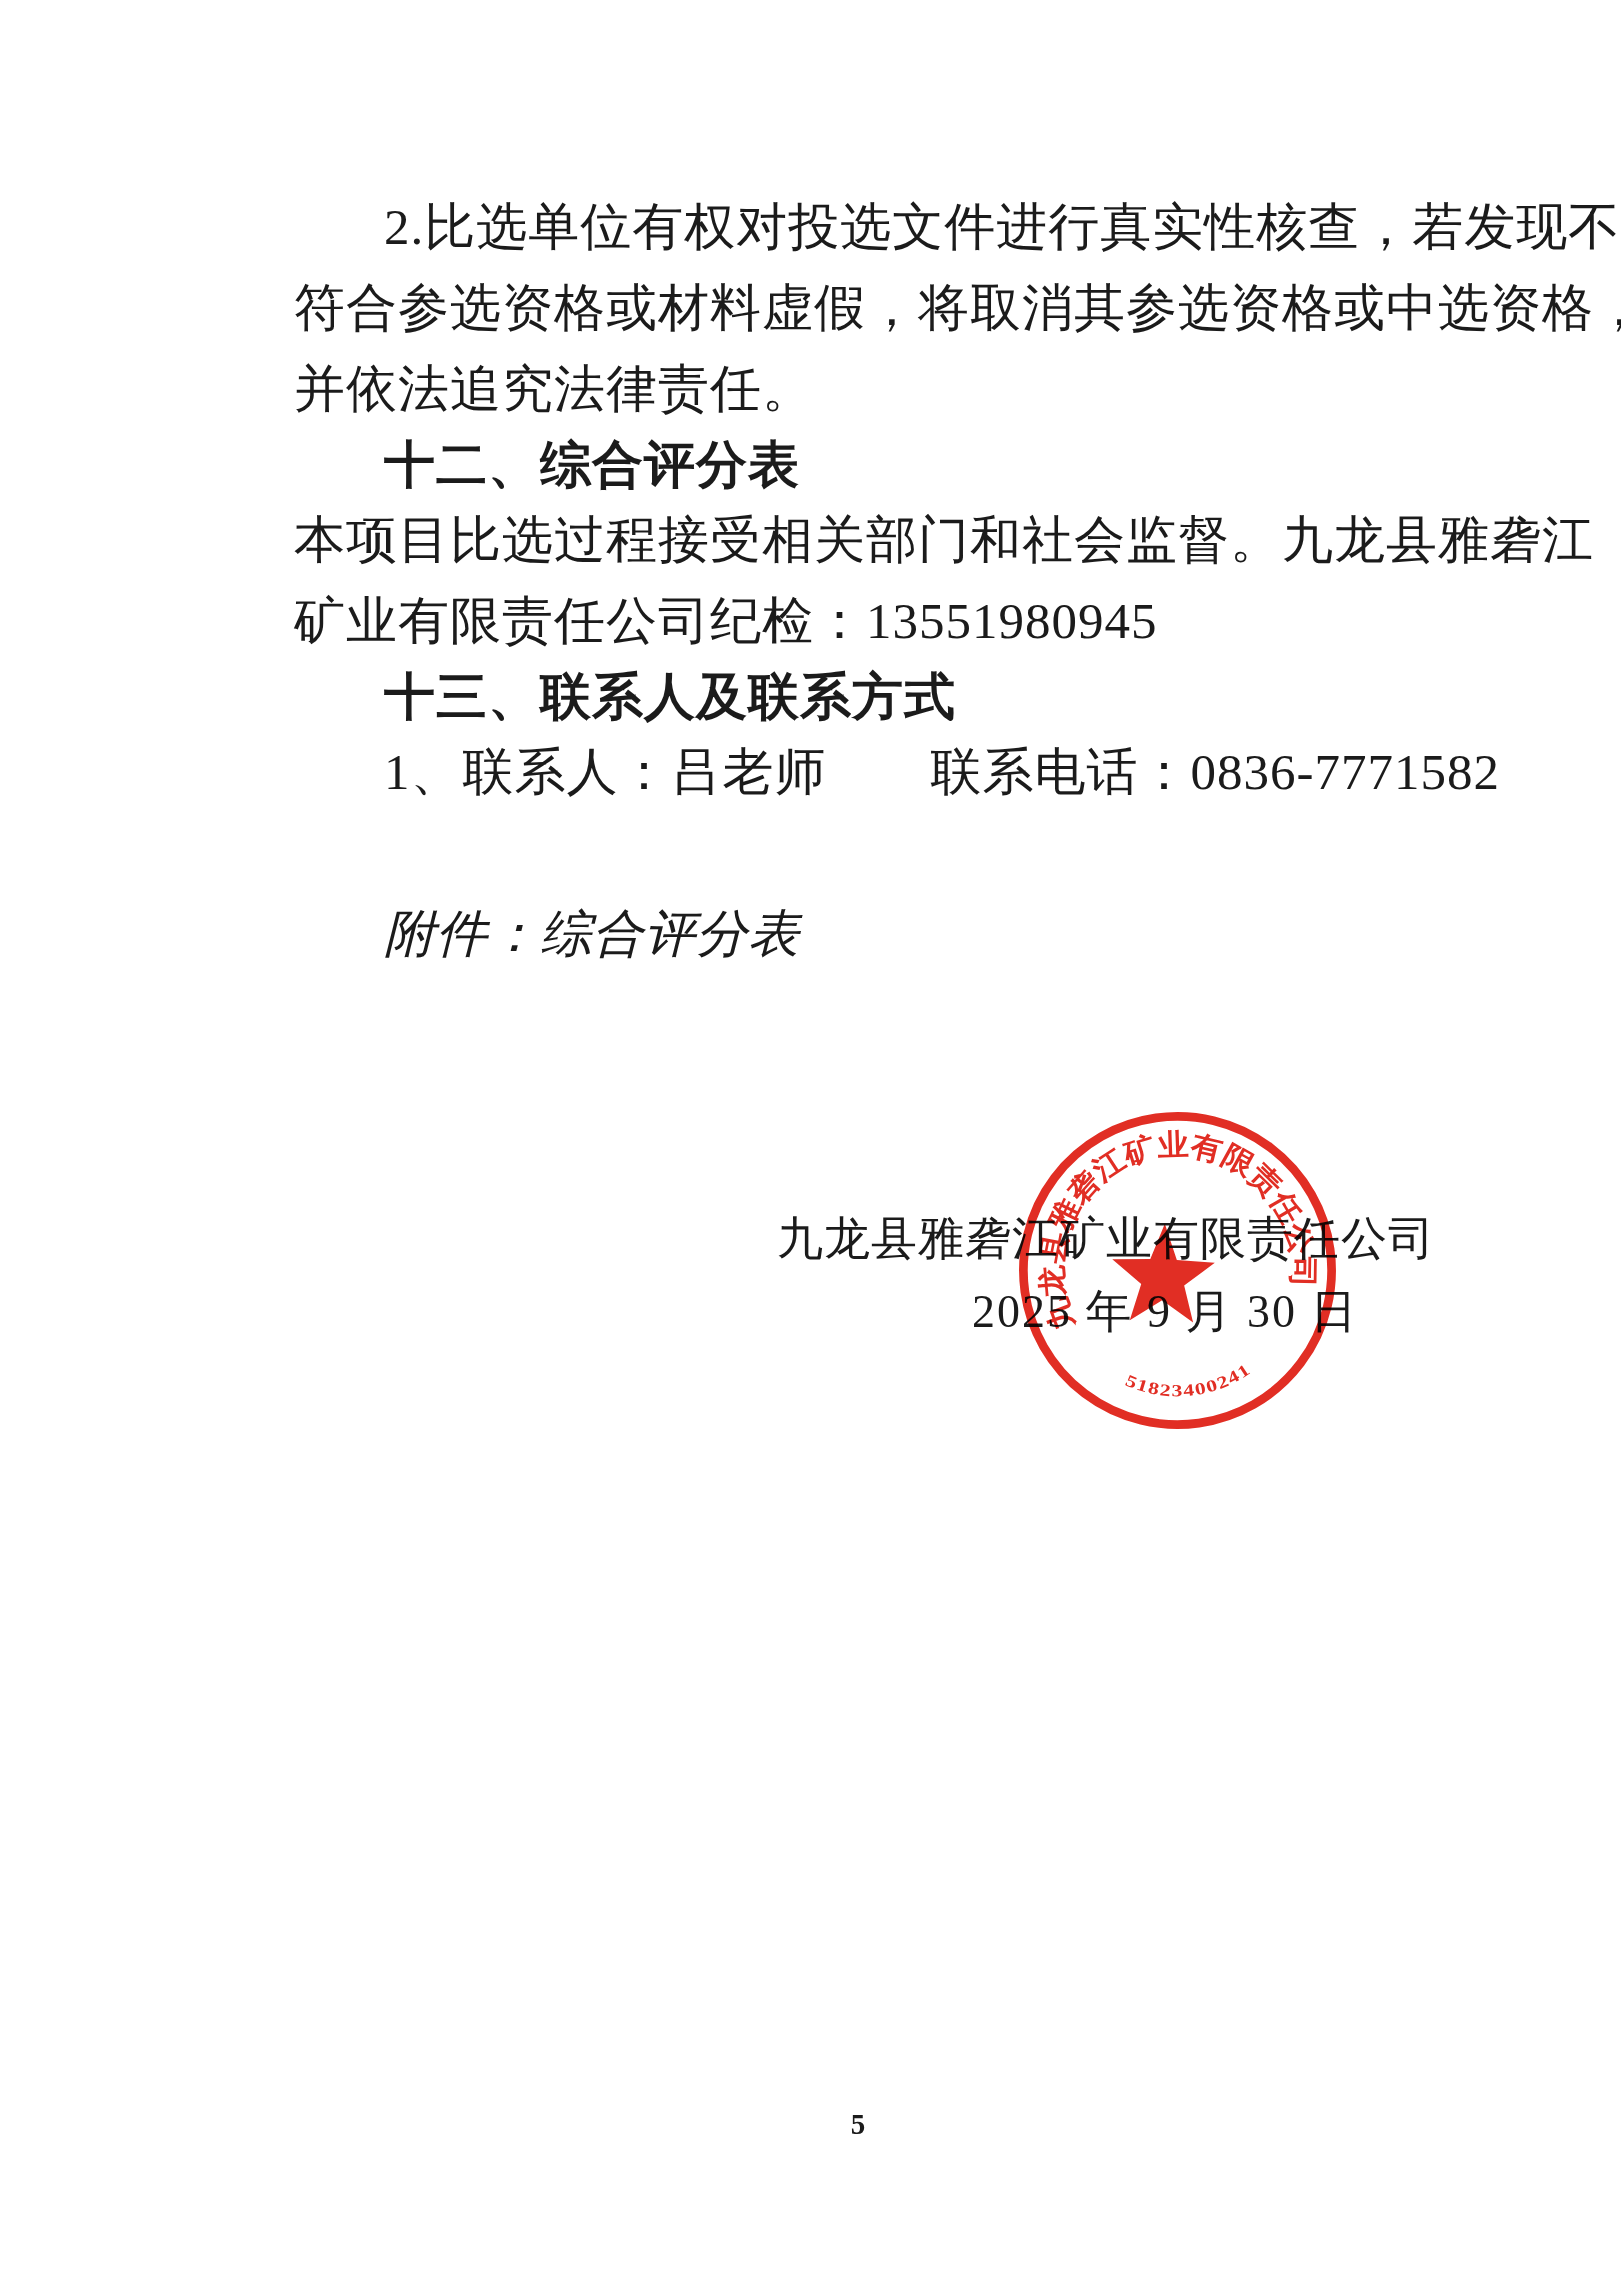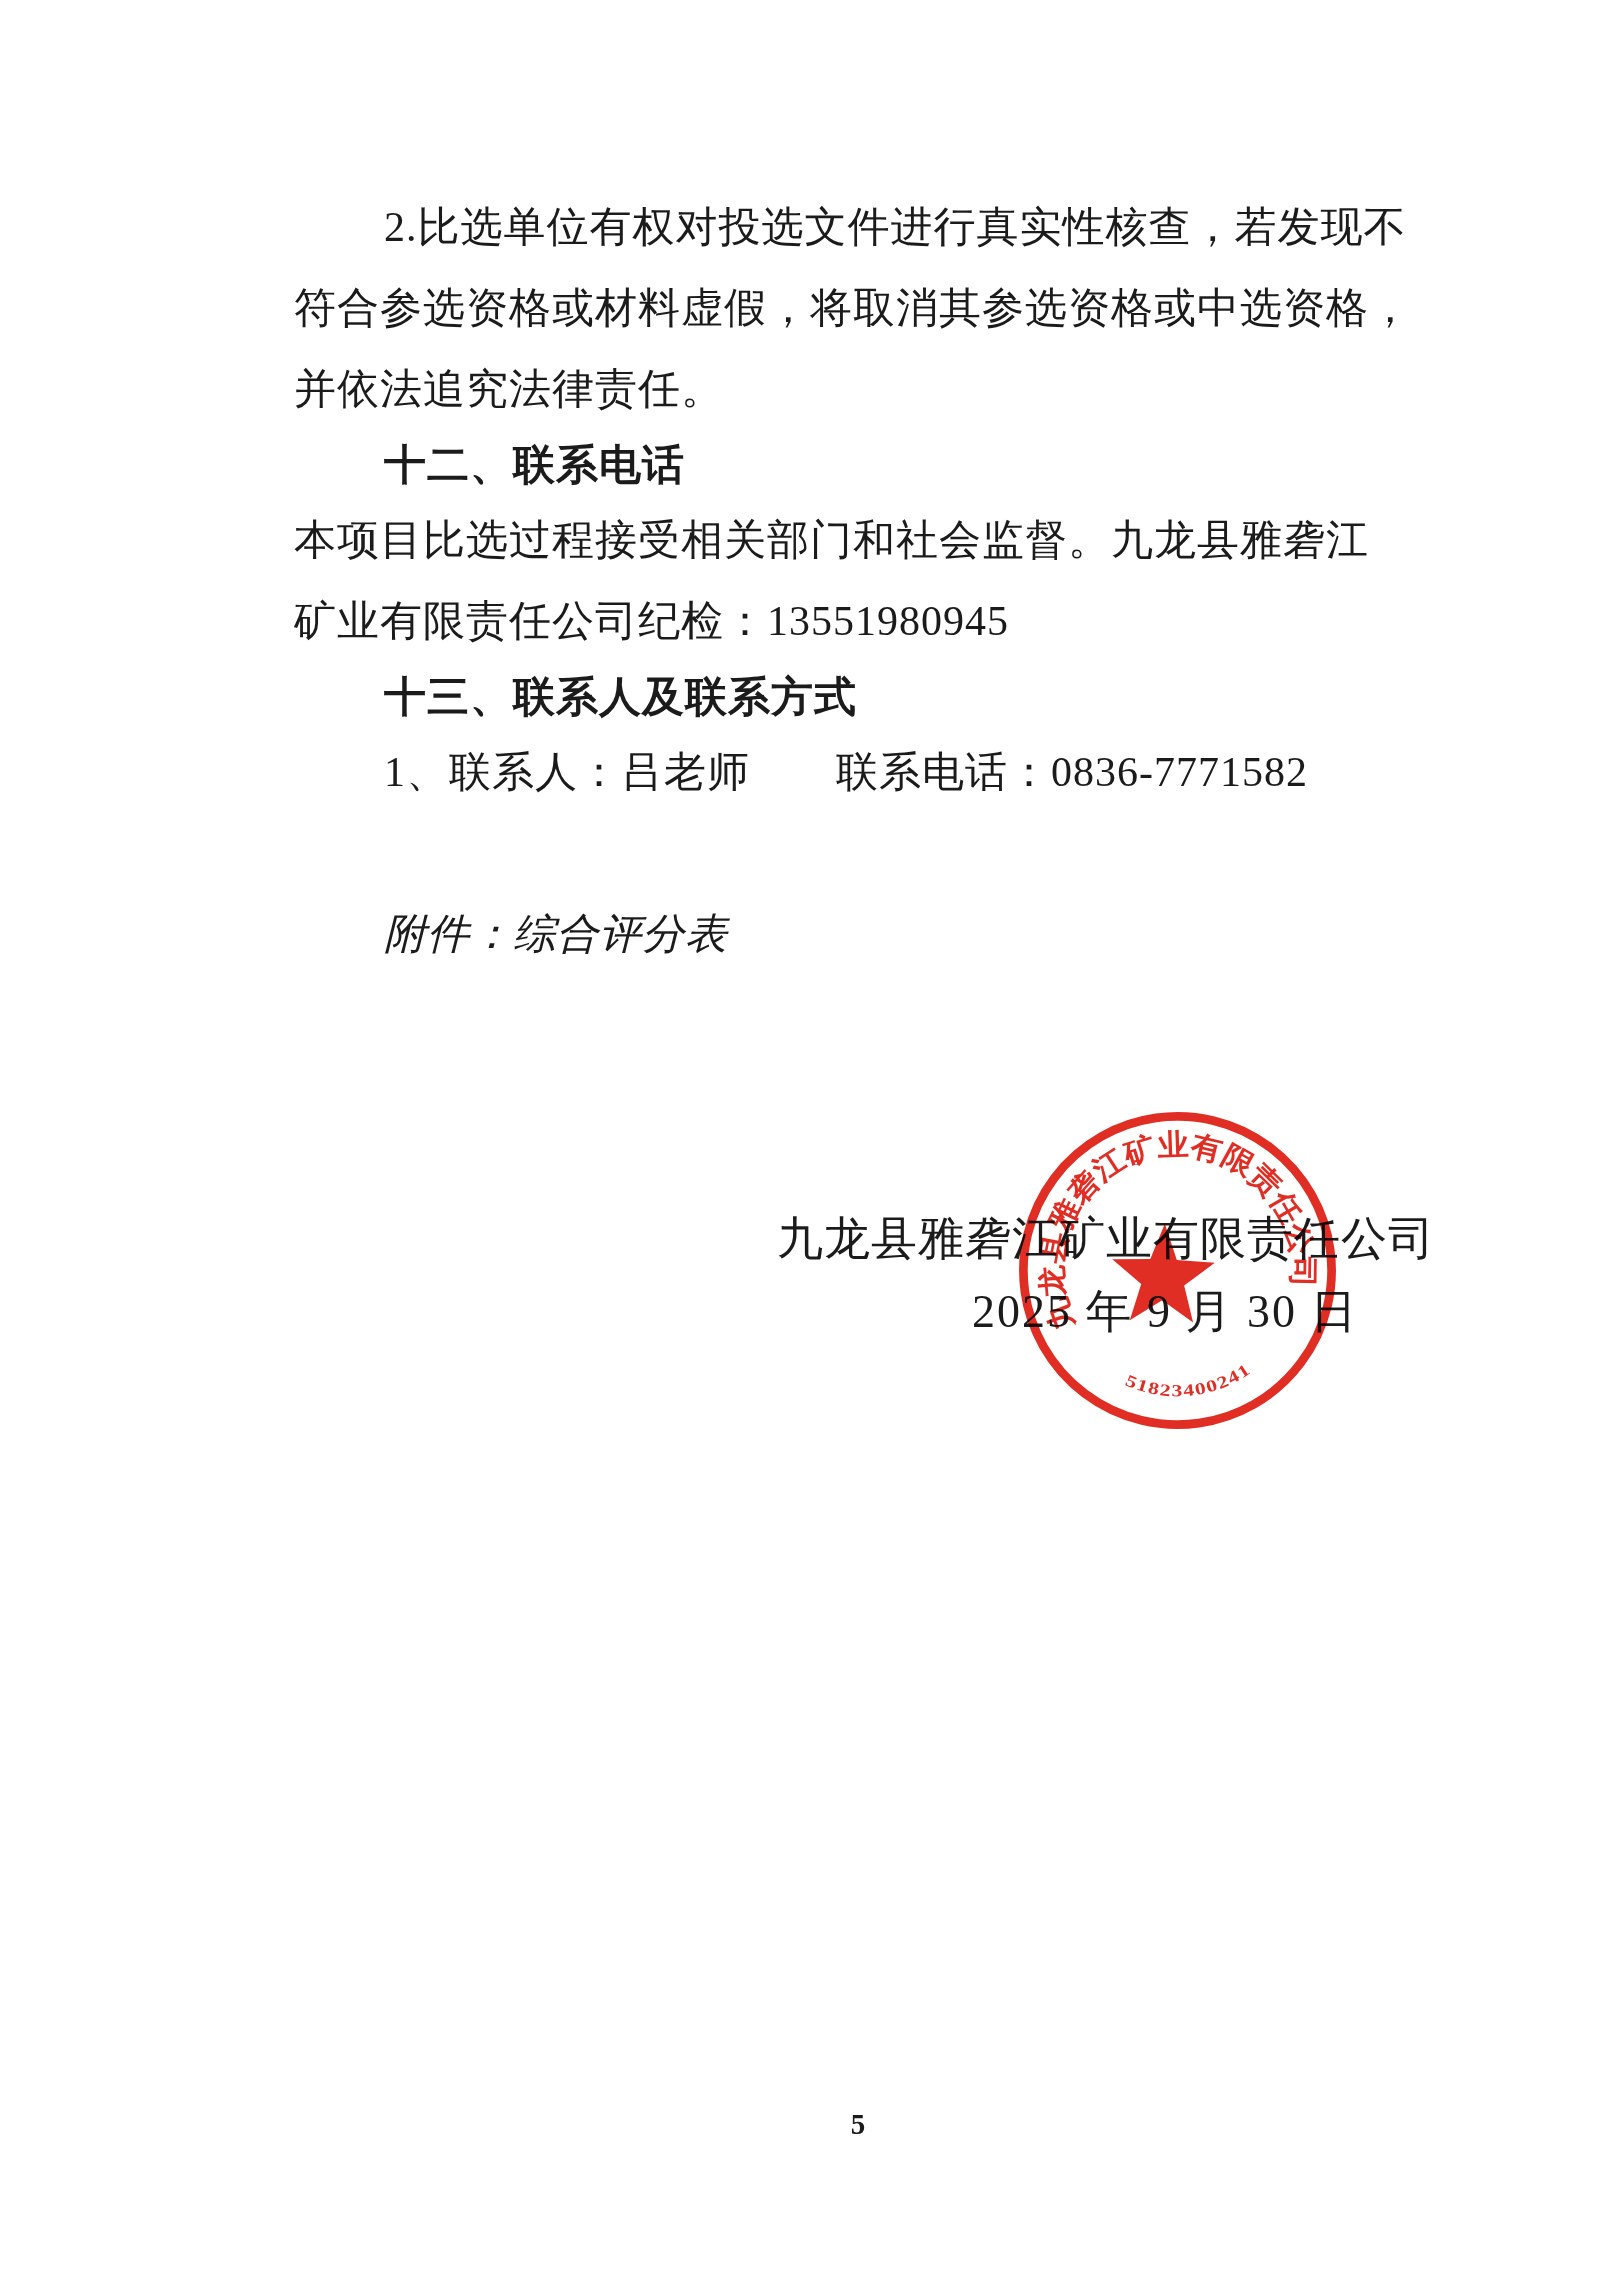--- a/index.html
+++ b/index.html
@@ -20,21 +20,21 @@
     color: var(--text-color, #1b1b1b);
   }
   .body-text {
     position: absolute;
     left: 294px;
     top: 187px;
     width: 1176px;
   }
   .body-text p {
     margin: 0;
-    font-size: 42px;
+    font-size: 51px;
     line-height: 81px;
     letter-spacing: 1px;
     white-space: nowrap;
   }
   .body-text p.indent { text-indent: 90px; }
   .body-text p.heading { font-weight: 700; line-height: 70px; }
   .body-text p.attachment { margin-top: 81px; font-style: italic; }
   .sig-company {
     position: absolute;
     left: 777px;
@@ -89,21 +89,21 @@
 </style>
 </head>
 <body>
 
 <div class="page">
 
   <div class="body-text">
     <p class="indent">2.比选单位有权对投选文件进行真实性核查，若发现不</p>
     <p>符合参选资格或材料虚假，将取消其参选资格或中选资格，</p>
     <p>并依法追究法律责任。</p>
-    <p class="indent heading">十二、联系电话</p>
+    <p class="indent heading">十二、综合评分表</p>
     <p>本项目比选过程接受相关部门和社会监督。九龙县雅砻江</p>
     <p>矿业有限责任公司纪检：13551980945</p>
     <p class="indent heading">十三、联系人及联系方式</p>
     <p class="indent">1、联系人：吕老师　　联系电话：0836-7771582</p>
     <p class="indent attachment">附件：综合评分表</p>
   </div>
 
   <div class="sig-company">九龙县雅砻江矿业有限责任公司</div>
   <div class="sig-date">2025 年 9 月 30 日</div>
 

